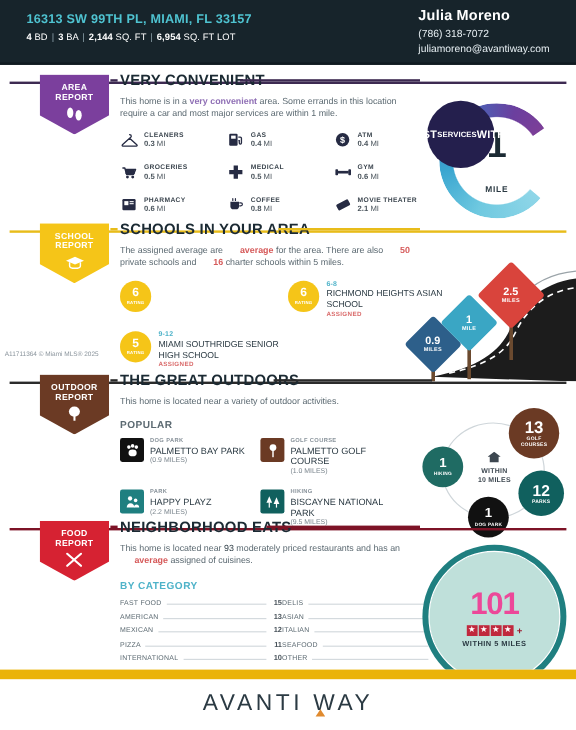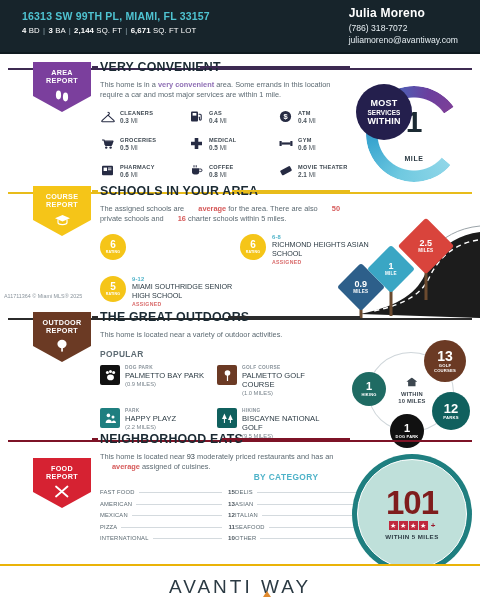--- a/index.html
+++ b/index.html
@@ -70,21 +70,21 @@
   .donut{position:absolute;inset:0;border-radius:50%;
     background:conic-gradient(from 200deg,#6fc9e0 0deg,#3aa6d0 60deg,#3f6fc0 120deg,#6b3f9e 180deg,#7c3f98 215deg,#ffffff 216deg,#ffffff 290deg,#8fd6e8 291deg,#6fc9e0 360deg);
     -webkit-mask:radial-gradient(circle, transparent 36px, #000 37px);
     mask:radial-gradient(circle, transparent 36px, #000 37px);}
   .donut-num{position:absolute;left:50%;top:38%;transform:translate(-50%,-50%);
     font-size:30px;font-weight:bold;color:#1b2a33;}
   .donut-sub{position:absolute;left:50%;top:72%;transform:translateX(-50%);
     font-size:7px;font-weight:bold;color:#2b3a43;letter-spacing:.6px;}
   .badge-circ{
     position:absolute;left:-10px;top:-2px;width:56px;height:56px;border-radius:50%;
-    background:#241f4d;display:flex;flex-direction:column;align-items:center;justify-content:center;
+    background:#241f4d;display:flex;flex-direction:row;align-items:center;justify-content:center;
   }
   .badge-circ div{color:#fff;font-weight:bold;text-align:center;line-height:9px;}
   .bc1{font-size:9px;letter-spacing:.2px;}
   .bc2{font-size:6.4px;letter-spacing:.1px;}
   .bc3{font-size:9px;letter-spacing:.2px;}
 
   
   .sch-grid{display:flex;flex-wrap:wrap;width:280px;margin-top:10px;}
   .sch{width:140px;display:flex;margin-bottom:11px;}
   .sch-circ{
@@ -126,47 +126,47 @@
   .circ-cluster{position:absolute;right:12px;top:24px;width:112px;height:100px;}
   .ring{position:absolute;left:12px;top:10px;width:84px;height:78px;border:1px solid #cfd6da;border-radius:50%;}
   .cc{position:absolute;border-radius:50%;display:flex;flex-direction:column;
       align-items:center;justify-content:center;color:#fff;}
   .cc .v{font-weight:bold;line-height:1;}
   .cc .l{font-weight:bold;letter-spacing:.2px;text-align:center;line-height:5.5px;}
   .cc-center{position:absolute;left:50%;top:46%;transform:translate(-50%,-50%);text-align:center;}
   .cc-center .wl{font-size:5.8px;font-weight:bold;color:#3d4750;line-height:6.5px;letter-spacing:.2px;}
 
   
-  .cat-h{font-size:8.4px;font-weight:bold;color:#4fb3c9;letter-spacing:.4px;text-align:center;}
+  .cat-h{font-size:8.4px;font-weight:bold;color:#4fb3c9;letter-spacing:.4px;margin-top:11px;}
   .cats{display:flex;width:270px;margin-top:6px;}
   .cat-col{width:135px;}
   .cat-row{display:flex;align-items:flex-end;margin-bottom:4.5px;}
   .cat-n{font-size:5.8px;color:#5c6a72;letter-spacing:.2px;white-space:nowrap;}
   .cat-dot{flex:1;border-bottom:1px solid #d4dade;margin:0 4px 2px 4px;}
   .cat-v{font-size:6.2px;color:#4a545c;font-weight:bold;min-width:9px;text-align:right;}
 
   .score{position:absolute;right:8px;top:14px;width:120px;height:120px;}
   .score-ring{position:absolute;inset:0;border-radius:50%;background:#1f7f80;}
   .score-ring2{position:absolute;inset:5px;border-radius:50%;background:#bfe0da;
     border:1.5px solid #ffffff;}
   .score-inner{position:absolute;inset:5px;border-radius:50%;
     display:flex;flex-direction:column;align-items:center;justify-content:center;}
-  .score-num{font-size:33px;font-weight:bold;color:#7f1d1d;line-height:30px;letter-spacing:-1px;}
+  .score-num{font-size:26px;font-weight:bold;color:#ec4899;line-height:30px;letter-spacing:-1px;}
   .stars{display:flex;align-items:center;margin-top:3px;}
   .star{width:9px;height:9px;background:#c0283d;margin-right:1px;
     display:flex;align-items:center;justify-content:center;color:#fff;font-size:7px;line-height:7px;}
   .plus{font-size:8px;font-weight:bold;color:#9b1b2e;margin-left:2px;}
   .score-lbl{font-size:6.2px;font-weight:bold;color:#2b3a43;letter-spacing:.4px;margin-top:3px;}
 
   
   .wm{position:absolute;left:4px;font-size:5.4px;color:#8a949c;}
 
   
   .footer{position:absolute;left:0;bottom:0;width:480px;height:42px;background:#fff;
-    border-top:2px solid #eab308;display:flex;align-items:center;justify-content:center;}
+    border-top:8px solid #eab308;display:flex;align-items:center;justify-content:center;}
   .logo{font-size:19px;letter-spacing:3px;color:#2b3a43;position:relative;font-weight:300;}
   .logo .tri{position:absolute;left:94px;bottom:1px;width:0;height:0;
     border-left:4px solid transparent;border-right:4px solid transparent;
     border-bottom:6px solid #e08a2e;}
 </style>
 </head>
 <body>
 
 <div class="page">
 
@@ -176,21 +176,21 @@
       <div class="specs">
         <b>4</b>
         <span>BD</span>
         <span class="sep">|</span>
         <b>3</b>
         <span>BA</span>
         <span class="sep">|</span>
         <b>2,144</b>
         <span>SQ. FT</span>
         <span class="sep">|</span>
-        <b>6,671</b>
+        <b>6,954</b>
         <span>SQ. FT LOT</span>
       </div>
     </div>
     <div class="hdr-right">
       <div class="agent">Julia Moreno</div>
       <div class="phone">(786) 318-7072</div>
       <div class="email">juliamoreno@avantiway.com</div>
     </div>
   </div>
 
@@ -347,36 +347,36 @@
         <div class="bc1">MOST</div>
         <div class="bc2">SERVICES</div>
         <div class="bc3">WITHIN</div>
       </div>
     </div>
   </div>
 
   <div class="section" style="position:absolute;left:0;top:192px;width:480px;height:112px;">
     <div class="rule" style="background:#e8bc1a;"></div>
     <div class="shield" style="background:#f5c518;">
-      <div class="st">COURSE</div>
+      <div class="st">SCHOOL</div>
       <div class="st">REPORT</div>
       <div class="shield-ico">
         <svg width="17" height="12" viewBox="0 0 17 12">
             <path d="M8.5 1 16 4.2 8.5 7.4 1 4.2z" fill="#fff"></path>
             <path d="M4 5.6v3c0 1.2 2 2 4.5 2s4.5-.8 4.5-2v-3" fill="none" stroke="#fff" stroke-width="1.2"></path>
           </svg>
       </div>
     </div>
     <div class="sec-title">SCHOOLS IN YOUR AREA</div>
     <div class="title-dash" style="left:92px;width:6px;background:#e8bc1a;"></div>
     <div class="title-dash" style="left:232px;right:130px;background:#e8bc1a;"></div>
 
     <div class="sec-body">
       <div class="sec-desc">
-        <span>The assigned schools are </span><span class="hl-red">average</span><span> for the area. There are also </span><span class="hl-red">50</span><span> private schools and </span><span class="hl-red">16</span><span> charter schools within 5 miles.</span>
+        <span>The assigned average are </span><span class="hl-red">average</span><span> for the area. There are also </span><span class="hl-red">50</span><span> private schools and </span><span class="hl-red">16</span><span> charter schools within 5 miles.</span>
       </div>
       <div class="sch-grid">
         <div class="sch">
           <div class="sch-circ">
             <div class="r">6</div>
             <div class="rl">RATING</div>
           </div>
         </div>
         <div class="sch">
           <div class="sch-circ">
@@ -508,21 +508,21 @@
           <div class="out-ico" style="background:#10605e;">
             <svg width="13" height="13" viewBox="0 0 13 13">
                 <path d="M3.4 1.6 5.8 7H1z" fill="#fff"></path>
                 <path d="M9.4 2.4 11.8 8H7z" fill="#fff"></path>
                 <rect x="2.9" y="6.6" width="1" height="4.4" fill="#fff"></rect>
                 <rect x="8.9" y="7.6" width="1" height="3.4" fill="#fff"></rect>
               </svg>
           </div>
           <div class="out-txt">
             <div class="c">HIKING</div>
-            <div class="n">BISCAYNE NATIONAL GOLF</div>
+            <div class="n">BISCAYNE NATIONAL PARK</div>
             <div class="m">(9.5 MILES)</div>
           </div>
         </div>
       </div>
     </div>
 
     <div class="circ-cluster">
       <div class="ring"></div>
       <div class="cc" style="right:2px;top:-2px;width:42px;height:42px;background:#6b3a24;">
         <div class="v" style="font-size:14px;">13</div>
@@ -547,21 +547,21 @@
             </svg>
         </div>
         <div class="wl">WITHIN</div>
         <div class="wl">10 MILES</div>
       </div>
     </div>
   </div>
 
   <div class="section" style="position:absolute;left:0;top:440px;width:480px;height:120px;">
     <div class="rule" style="background:#7d1326;"></div>
-    <div class="shield" style="background:#d62232;margin-top:24px;">
+    <div class="shield" style="background:#d62232;">
       <div class="st">FOOD</div>
       <div class="st">REPORT</div>
       <div class="shield-ico">
         <svg width="16" height="13" viewBox="0 0 16 13">
             <path d="M2 1.5 13.5 11.5M13.5 1.5 2 11.5" stroke="#fff" stroke-width="1.8" stroke-linecap="round"></path>
           </svg>
       </div>
     </div>
     <div class="sec-title">NEIGHBORHOOD EATS</div>
     <div class="title-dash" style="left:92px;width:6px;background:#7d1326;"></div>

